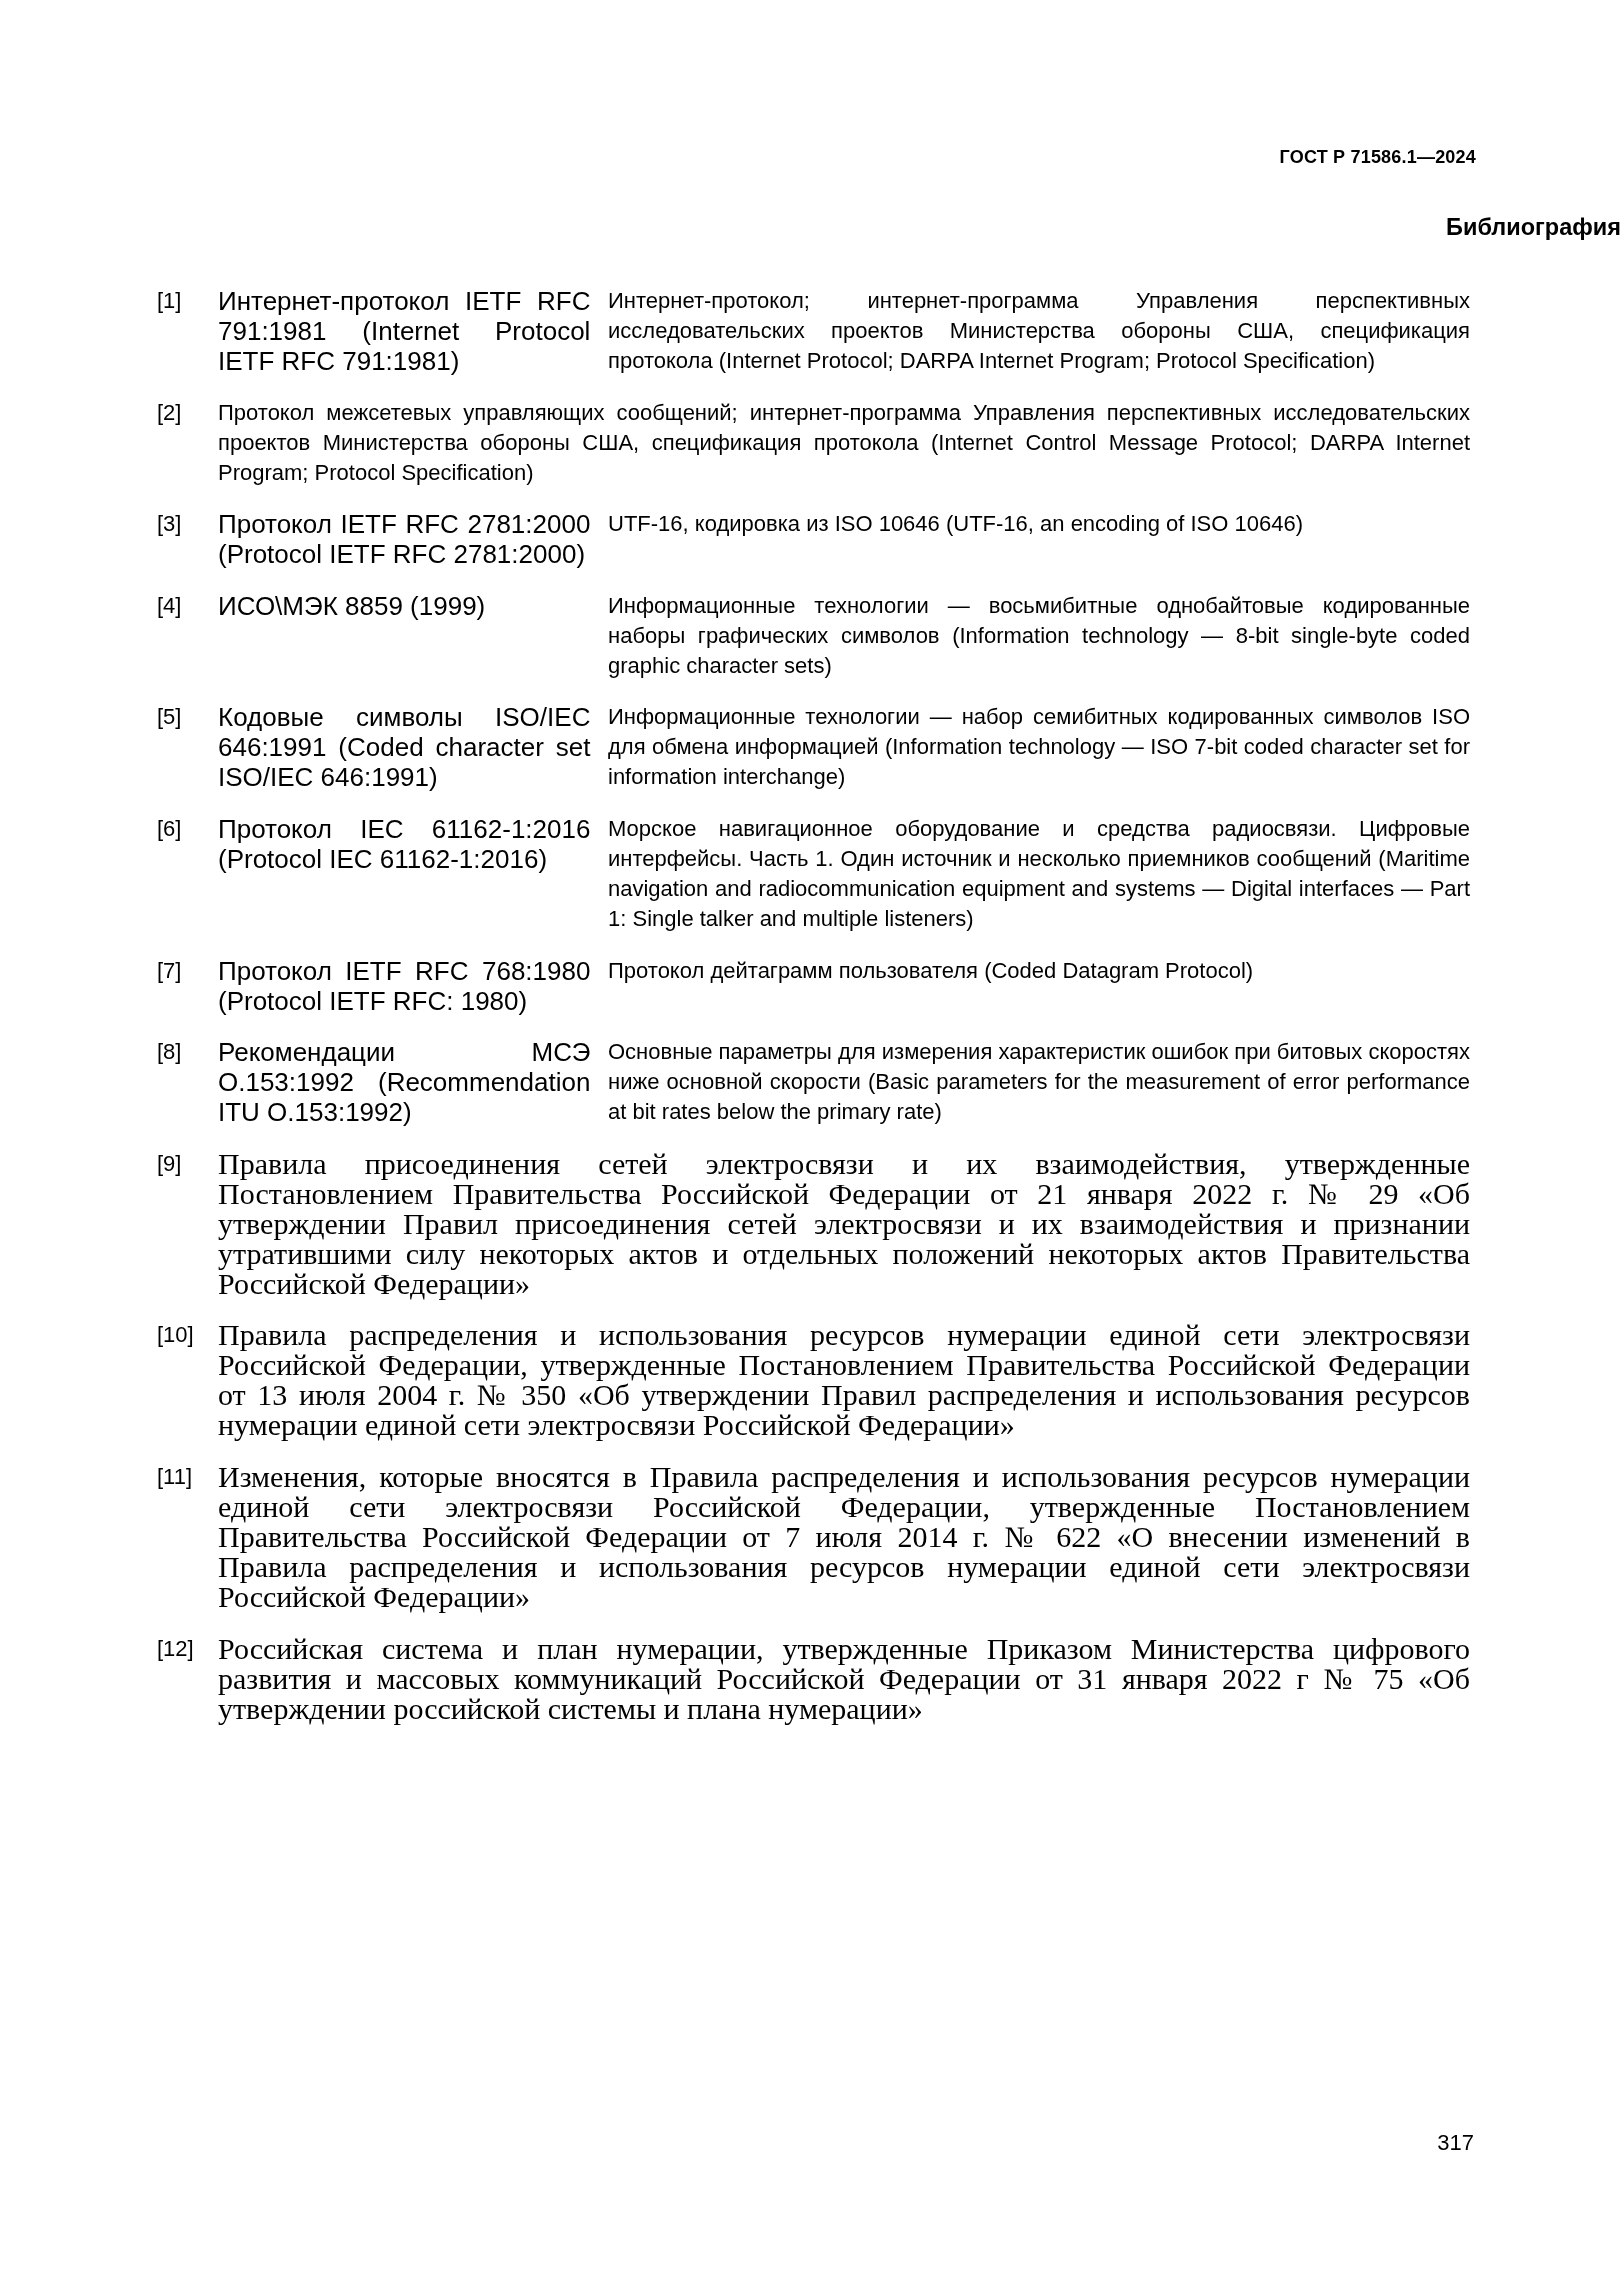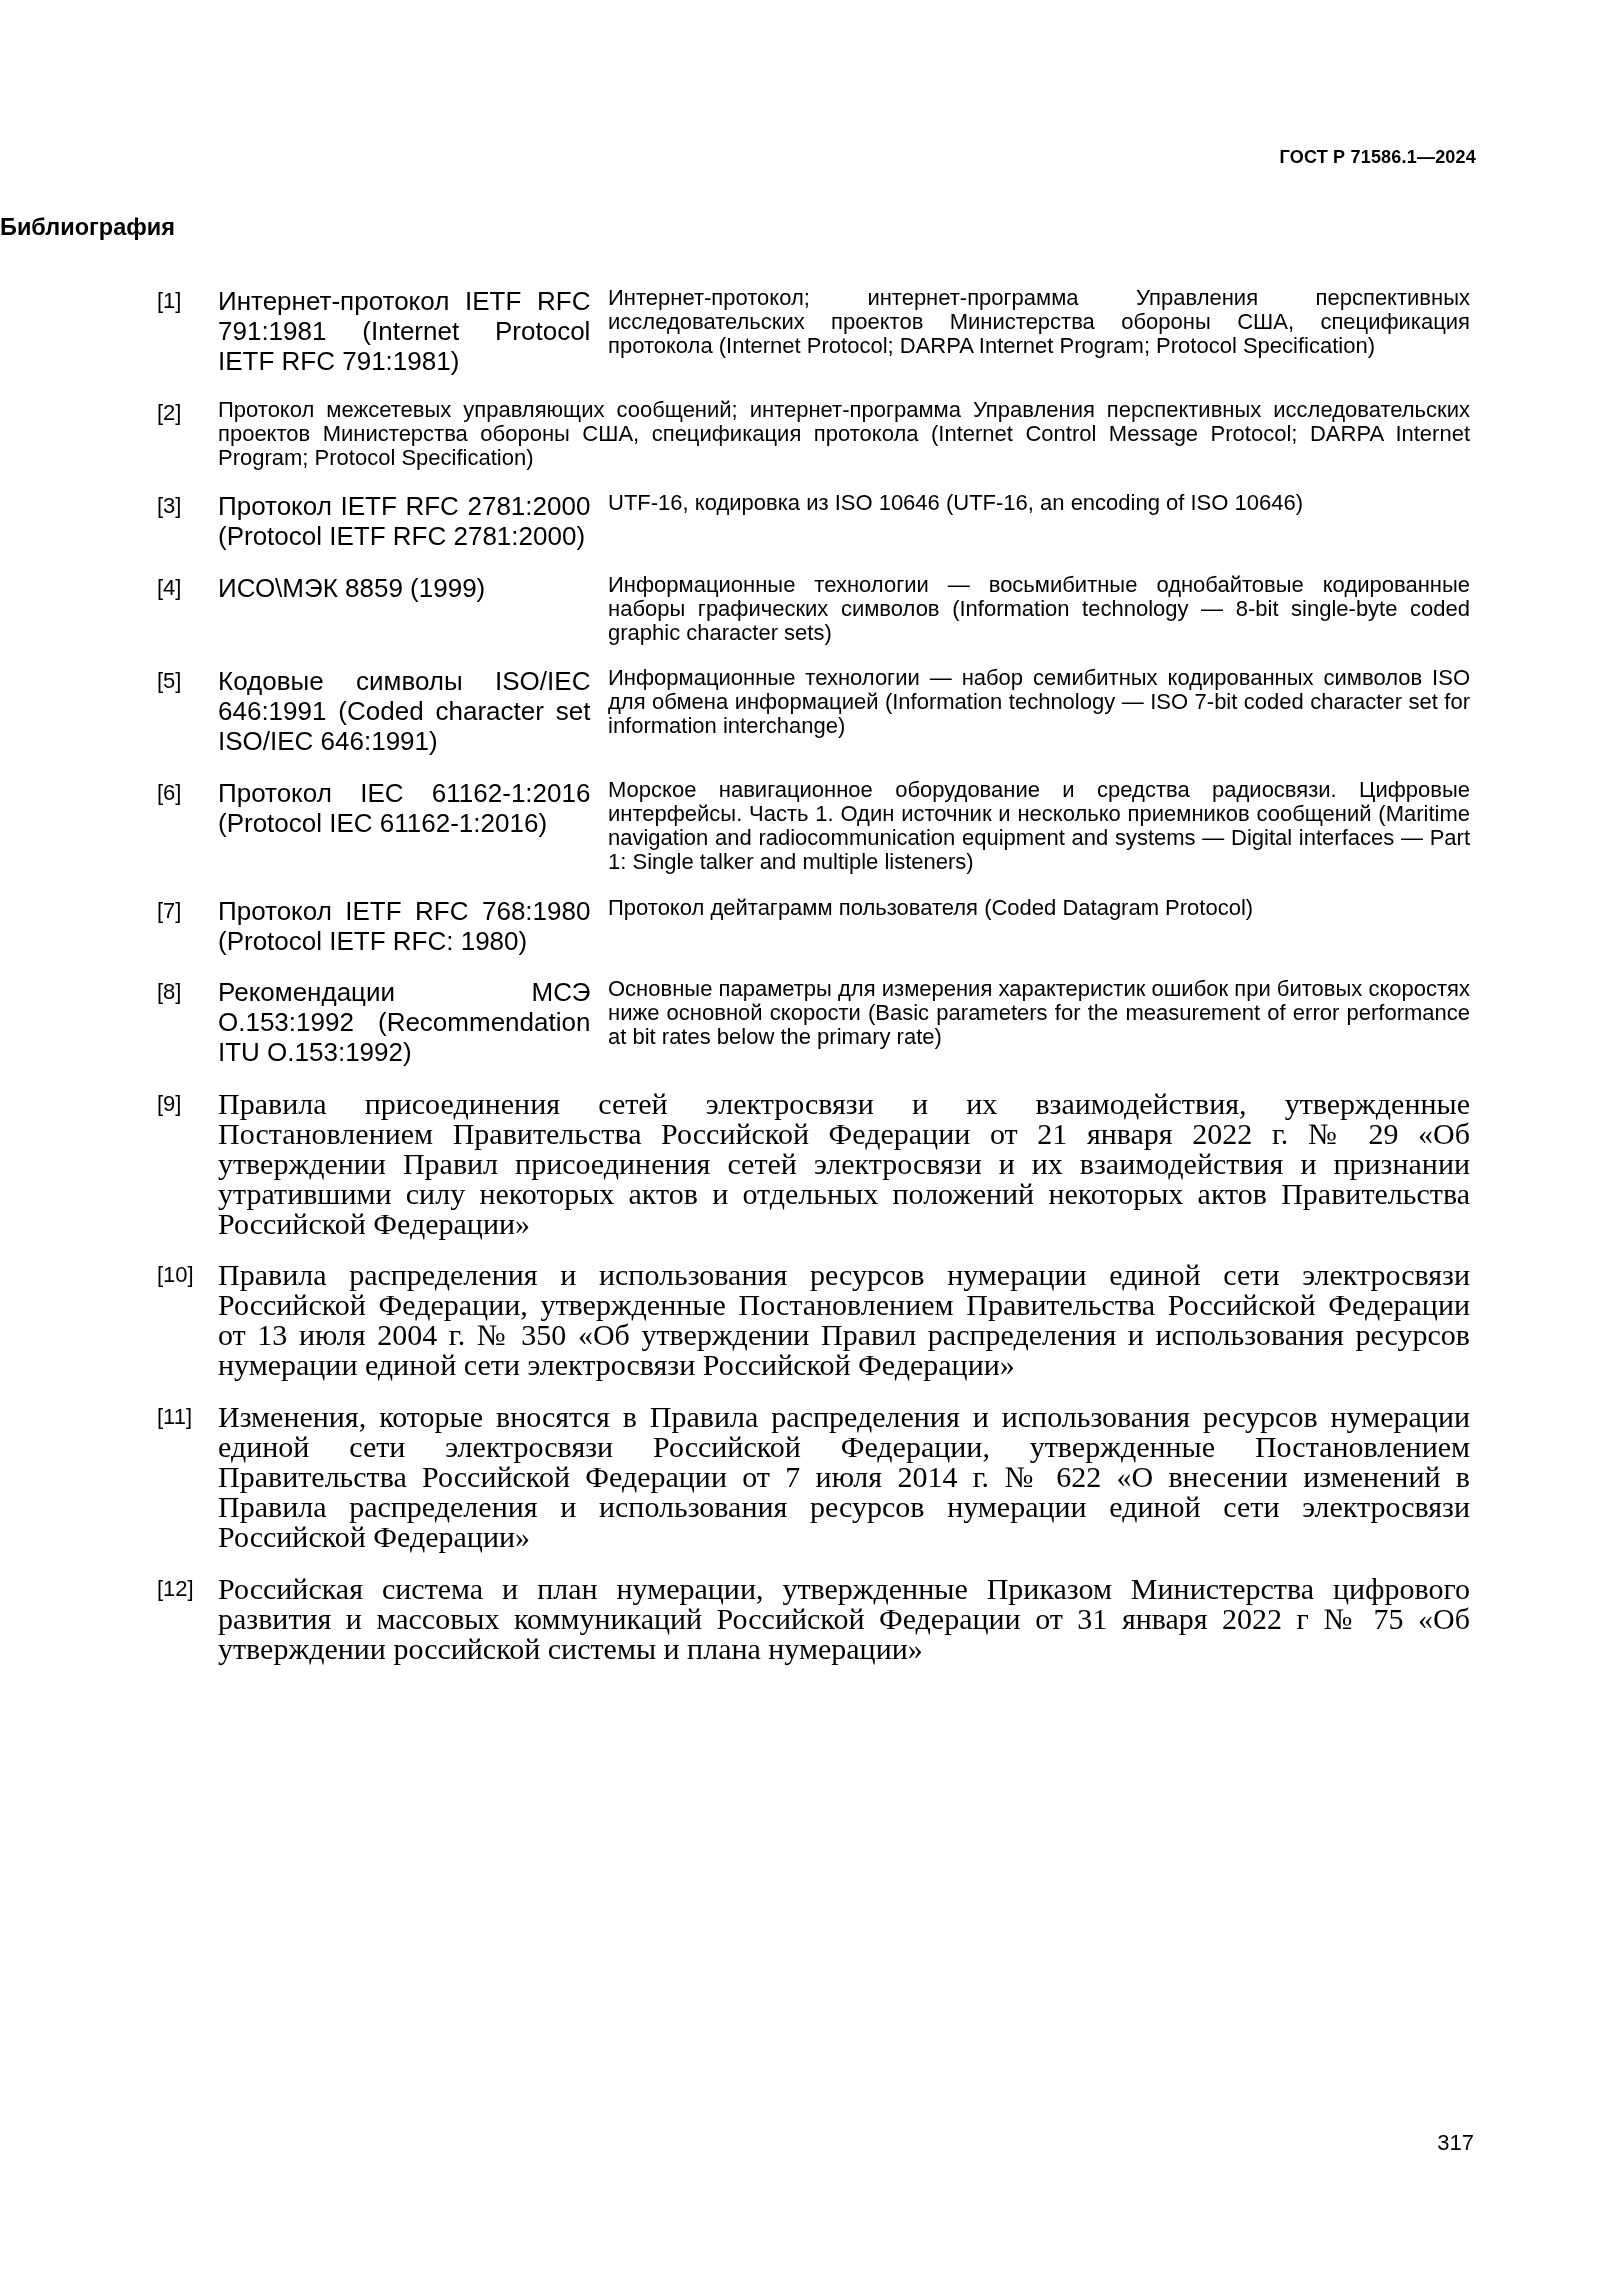--- a/index.html
+++ b/index.html
@@ -29,21 +29,21 @@
     font-size: 18px;
     font-weight: bold;
     letter-spacing: 0.2px;
     white-space: nowrap;
   }
   .doc-title {
     position: absolute;
     top: 214px;
     left: 0;
     width: 1621px;
-    text-align: left;
+    text-align: right;
     font-size: 23.5px;
     font-weight: bold;
   }
   .content {
     position: absolute;
     top: 286px;
     left: 157px;
     width: 1313px;
   }
 
@@ -64,21 +64,21 @@
     font-size: 26px;
     line-height: 30px;
     text-align: justify;
     padding-right: 17.6px;
     box-sizing: border-box;
     hyphens: none;
   }
   .ref-two .col-right {
     flex: 1 1 auto;
     font-size: 22px;
-    line-height: 24px;
+    line-height: 30px;
     text-align: justify;
   }
 
   
   .ref-full {
     display: flex;
     margin-bottom: 21.6px;
   }
   .ref-full .num {
     width: 61px;

